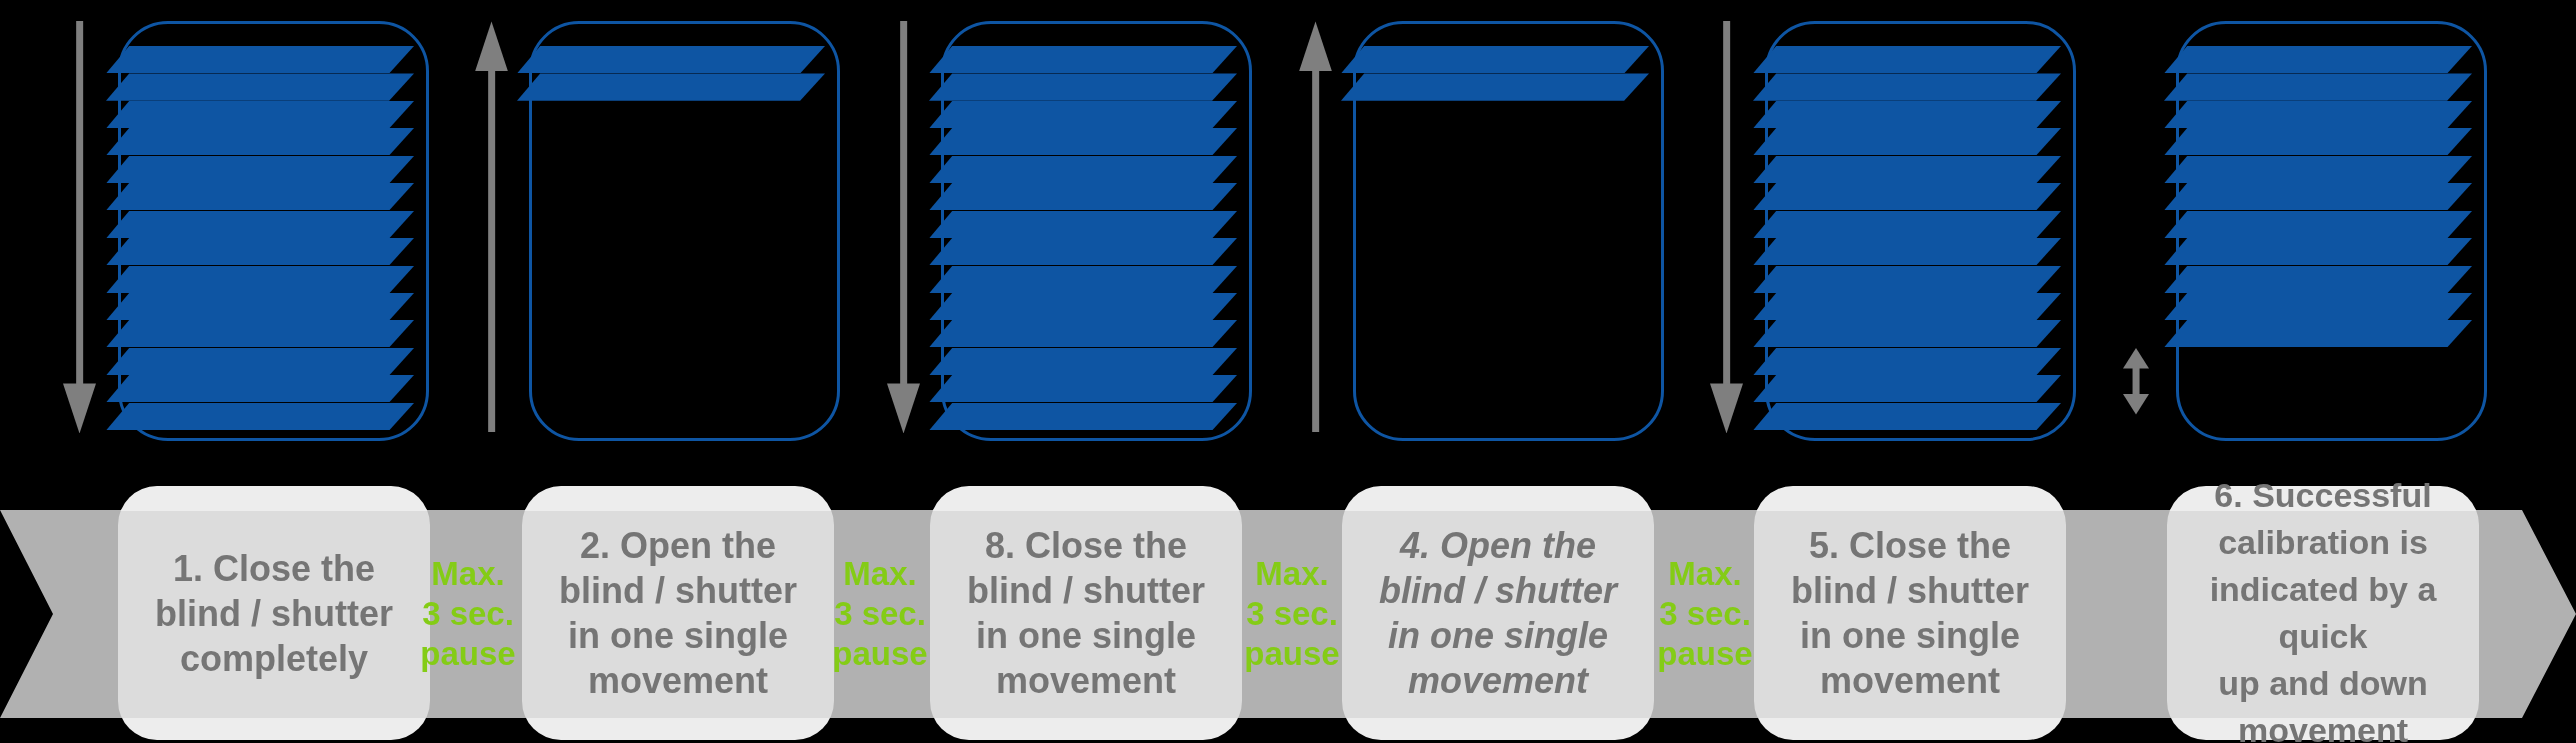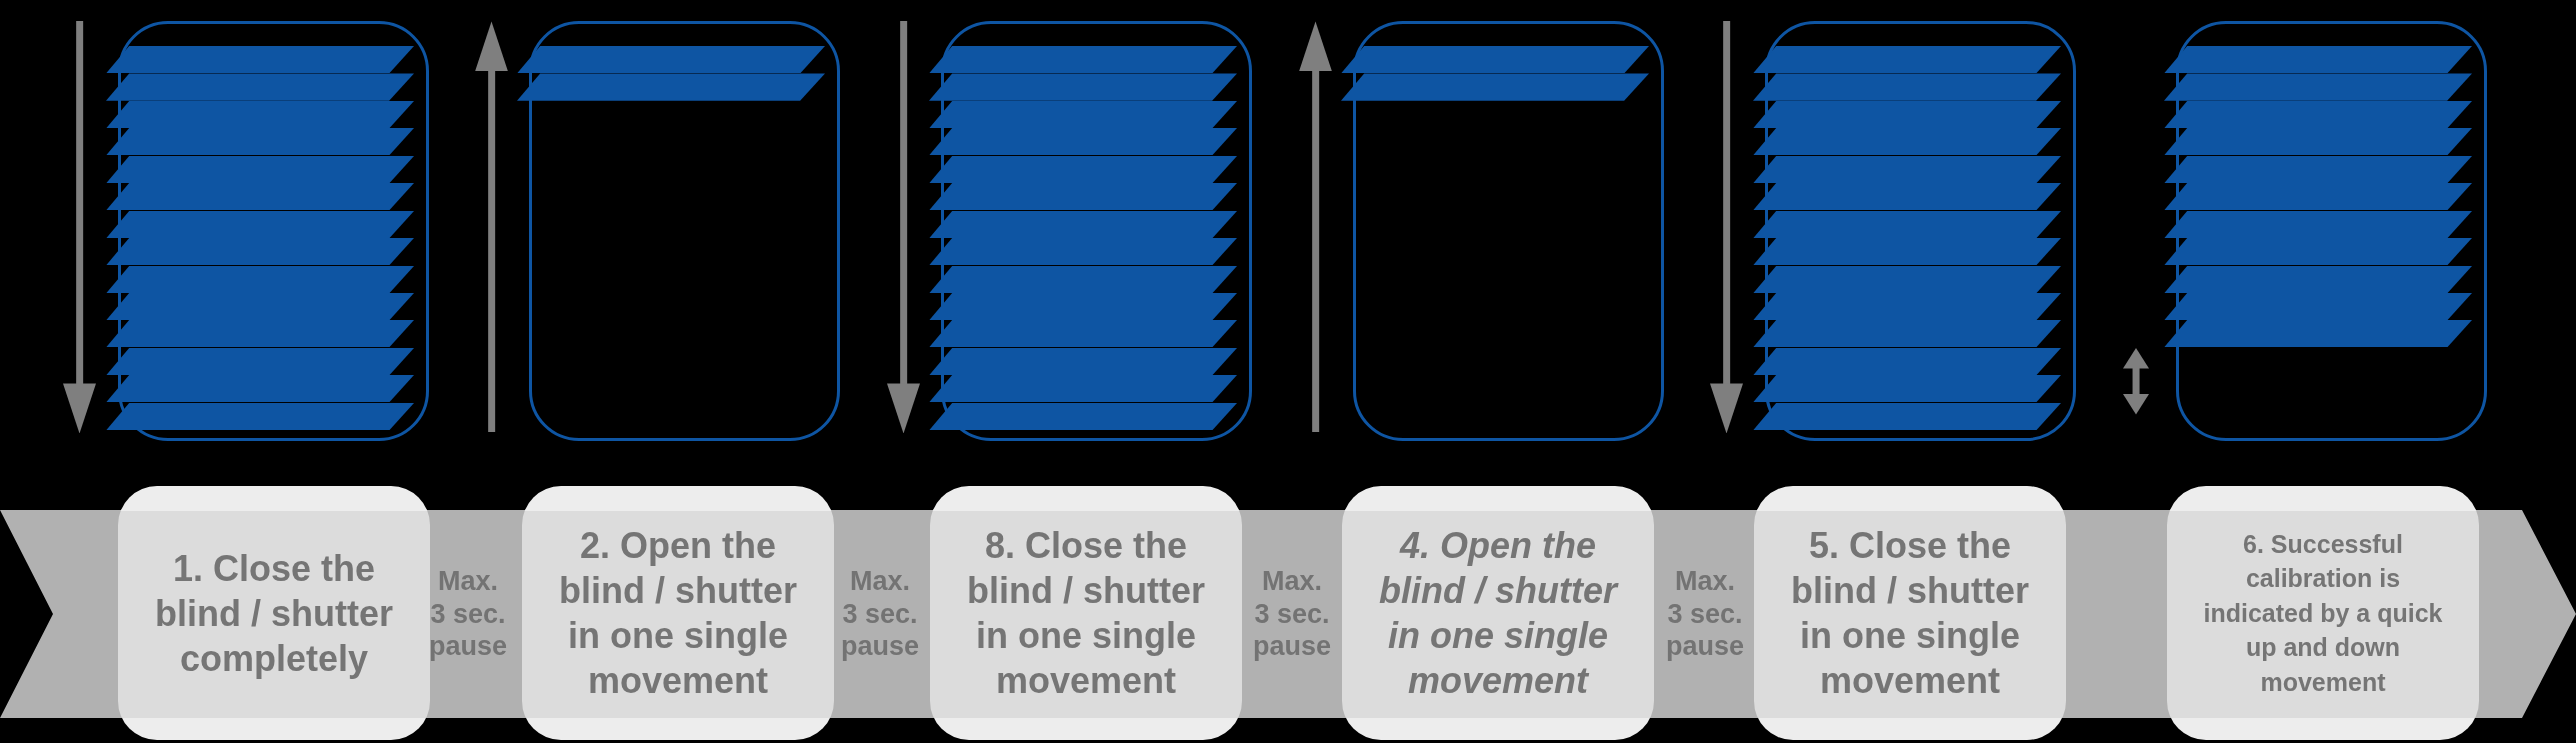--- a/index.html
+++ b/index.html
@@ -126,37 +126,37 @@
     align-items: center;
     justify-content: center;
     text-align: center;
     color: #757575;
     font-weight: 600;
     font-size: 36px;
     line-height: 1.25;
     white-space: pre-line;
   }
   .step-box.small {
-    font-size: 25px;
+    font-size: 34px;
     line-height: 1.38;
   }
 
   
   .pause {
     position: absolute;
     top: 510px;
     width: 112px;
     height: 208px;
     display: flex;
     align-items: center;
     justify-content: center;
     text-align: center;
-    color: #737373;
+    color: #84cc16;
     font-weight: bold;
-    font-size: 27px;
+    font-size: 33px;
     line-height: 1.22;
     white-space: pre-line;
     z-index: 3;
   }
 </style>
 </head>
 <body>
 
 <div id="canvas">
   <div class="band"></div>

